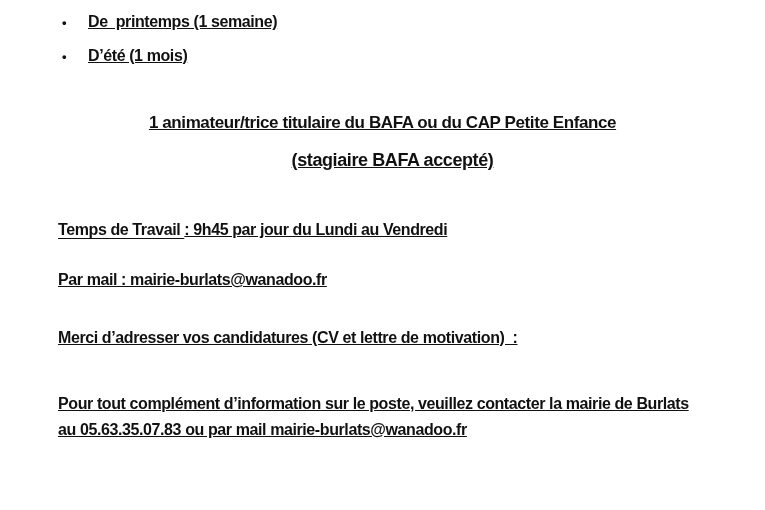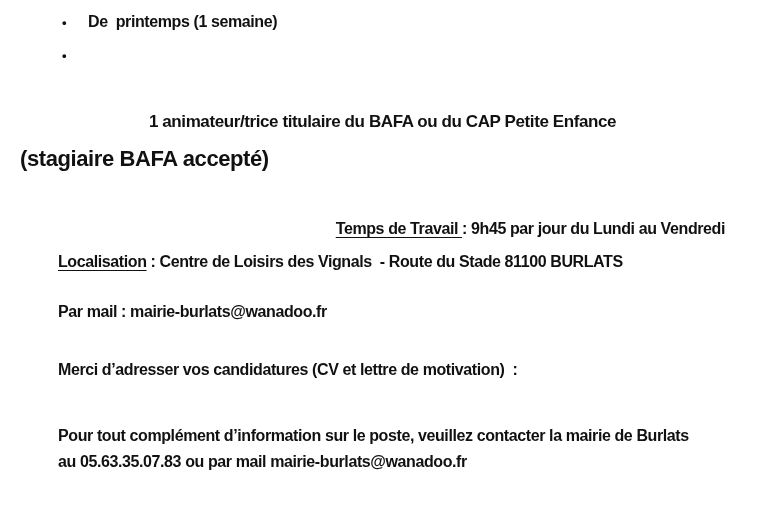--- a/index.html
+++ b/index.html
@@ -9,21 +9,21 @@
     width: 765px;
     height: 510px;
     background: #ffffff;
     color: #111111;
     font-family: "Liberation Sans", "DejaVu Sans", sans-serif;
     font-weight: 700;
     font-size: 16px;
     letter-spacing: -0.4px;
     overflow: hidden;
   }
-  .txt { white-space: pre-wrap; }
+  .txt { white-space: pre-wrap; text-decoration: underline; }
   
   .bullet-list {
     list-style: none;
     padding-top: 12px;
     padding-left: 62px;
   }
   .bullet-item {
     display: flex;
     align-items: baseline;
     line-height: 20px;
@@ -37,60 +37,59 @@
   }
   
   .doc-title {
     margin-top: 45px;
     text-align: center;
     font-size: 17px;
     line-height: 22px;
   }
   .doc-subtitle {
     margin-top: 15px;
-    font-size: 22px;
+    text-align: center;
+    font-size: 18px;
     line-height: 22px;
     margin-left: 20px;
   }
   
   .para { padding-left: 58px; padding-right: 40px; line-height: 21px; }
-  .p-worktime    { margin-top: 48px; text-align: right; }
+  .p-worktime    { margin-top: 48px; }
   .p-location    { margin-top: 12px; }
   .p-apply-intro { margin-top: 37px; }
   .p-apply-mail  { margin-top: 29px; }
   .p-apply-post  { margin-top: 15px; }
   .p-contact     { margin-top: 43px; line-height: 26px; }
   .u { text-decoration: underline; text-underline-offset: 3px; }
 </style>
 </head>
 <body>
 
 <div class="page">
 
   <ul class="bullet-list">
     <li class="bullet-item">
       <span class="bullet-marker">•</span>
       <span class="txt">De  printemps (1 semaine)</span>
     </li>
     <li class="bullet-item">
       <span class="bullet-marker">•</span>
+      <span class="txt">D’été (1 mois)</span>
     </li>
   </ul>
 
   <h1 class="doc-title txt">1 animateur/trice titulaire du BAFA ou du CAP Petite Enfance</h1>
 
   <h2 class="doc-subtitle txt">(stagiaire BAFA accepté)</h2>
 
   <p class="para p-worktime">
     <span class="u txt">Temps de Travail </span><span class="txt">: 9h45 par jour du Lundi au Vendredi</span>
   </p>
 
-  <p class="para p-location">
-    <span class="u txt">Localisation</span><span class="txt"> : Centre de Loisirs des Vignals  - Route du Stade 81100 BURLATS</span>
-  </p>
 
   <p class="para p-apply-mail txt">Par mail : mairie-burlats@wanadoo.fr</p>
 
   <p class="para p-apply-intro txt">Merci d’adresser vos candidatures (CV et lettre de motivation)  :</p>
 
 
   <p class="para p-contact txt">Pour tout complément d’information sur le poste, veuillez contacter la mairie de Burlats
 au 05.63.35.07.83 ou par mail mairie-burlats@wanadoo.fr</p>
 
 </div>

